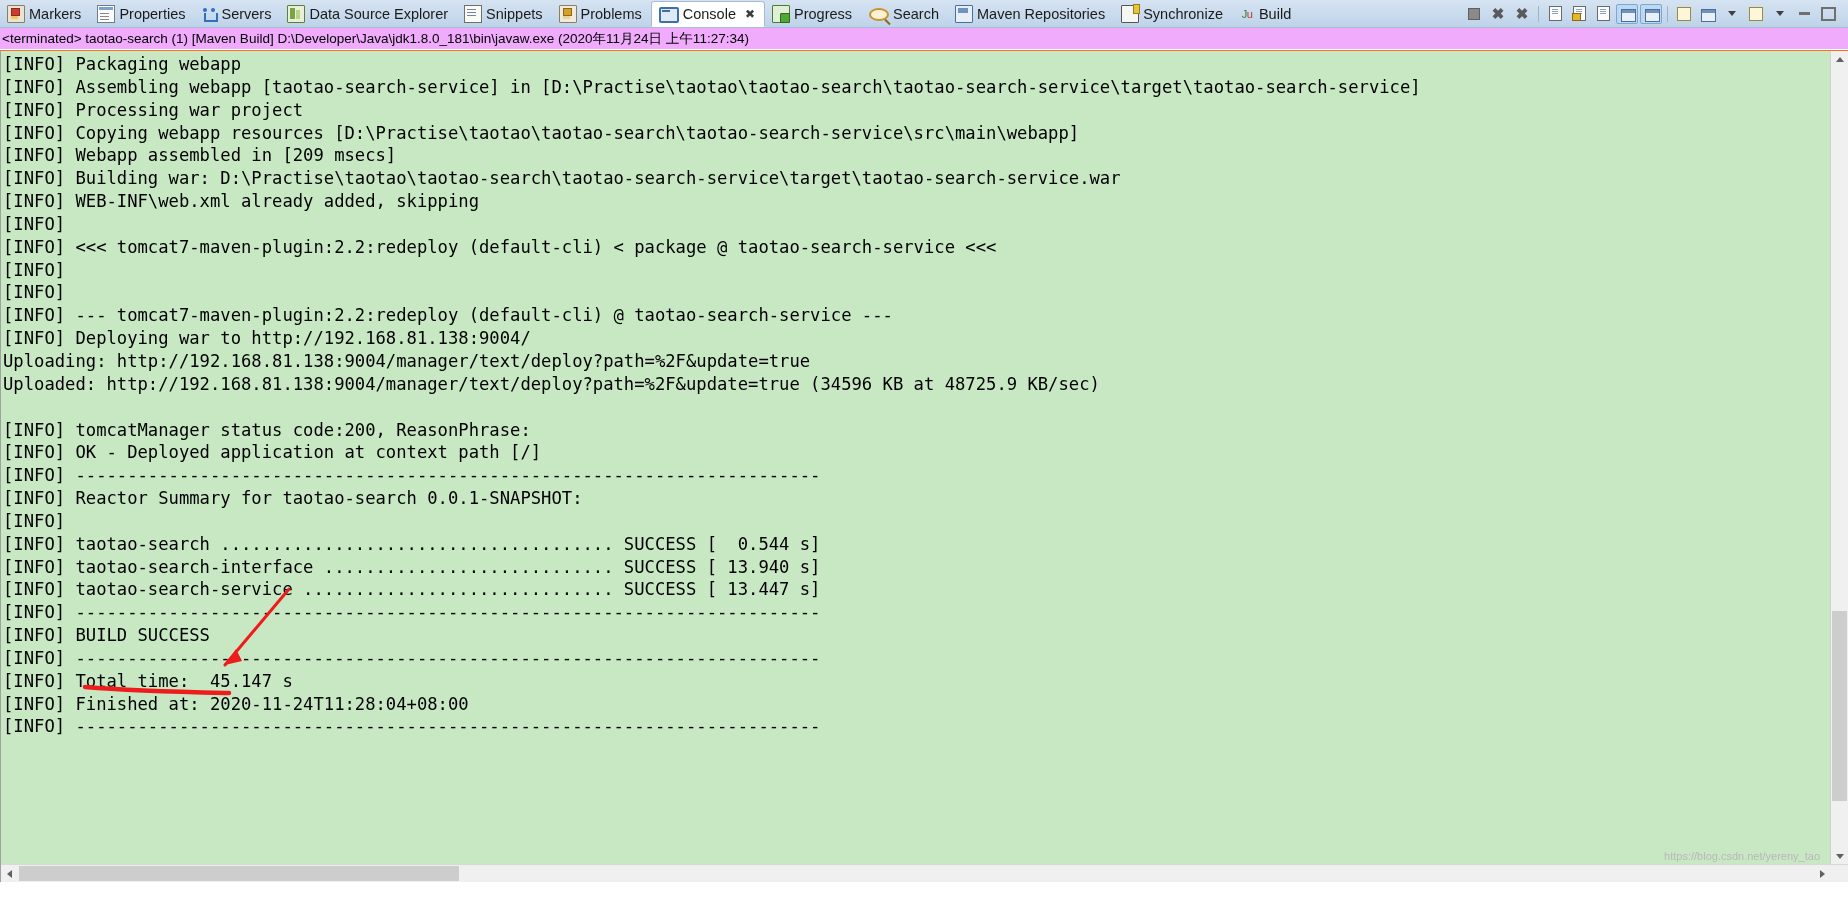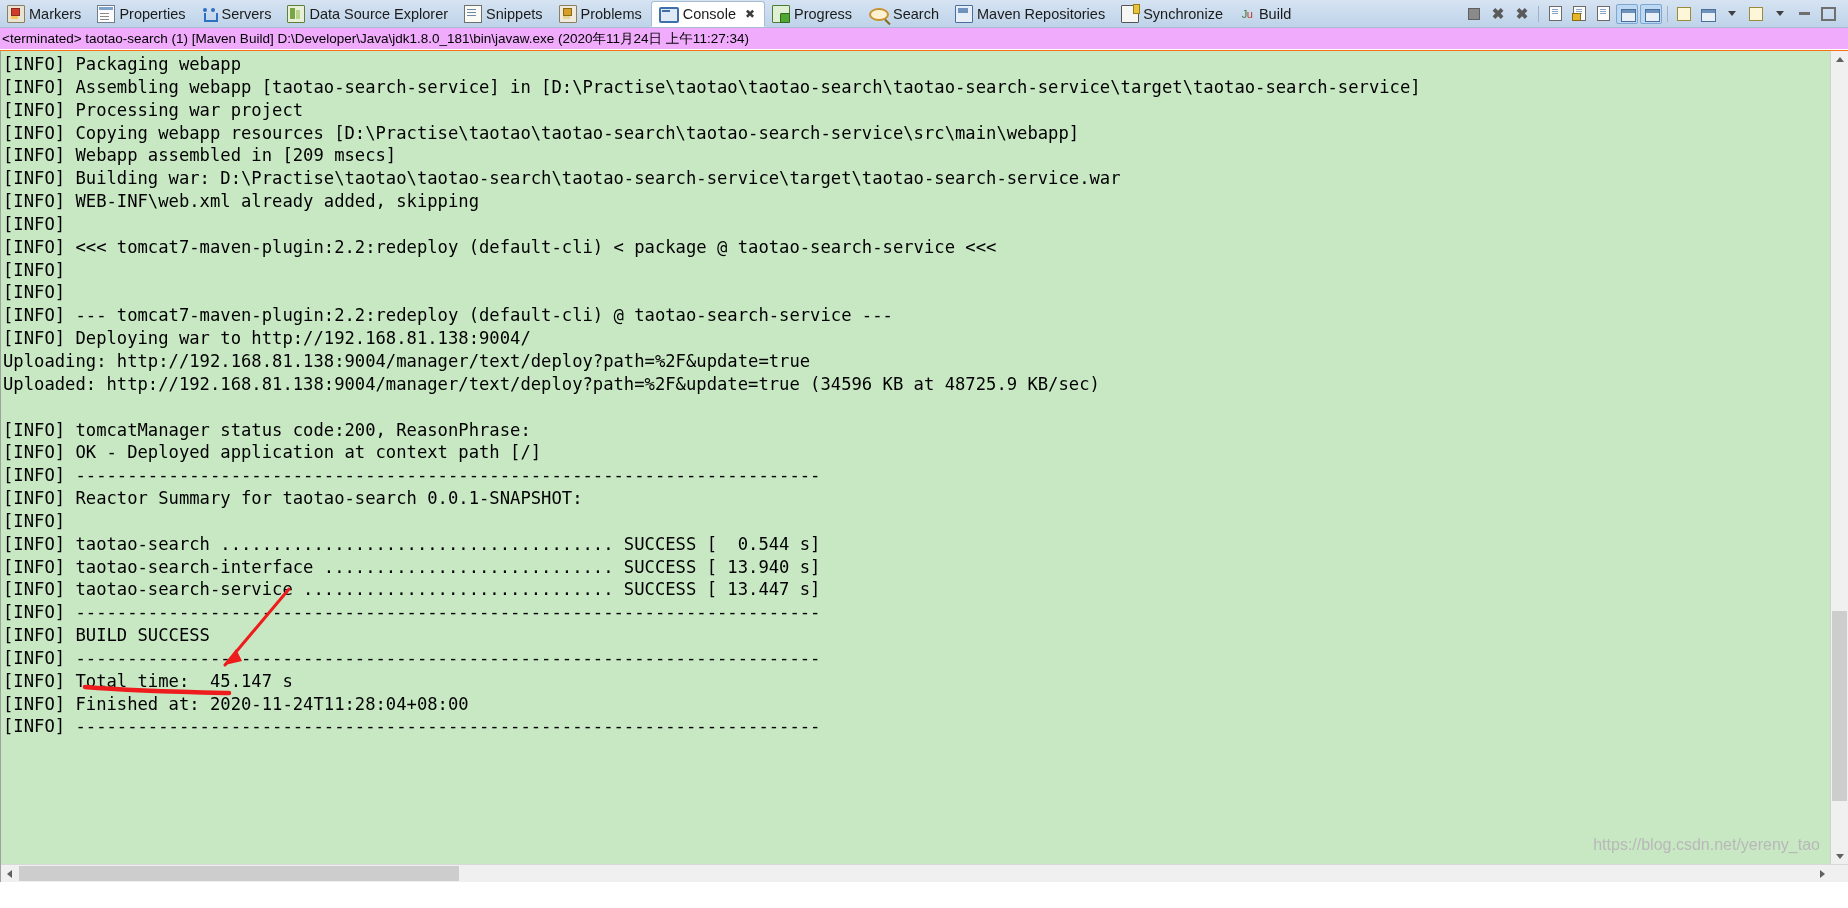--- a/index.html
+++ b/index.html
@@ -282,22 +282,22 @@
   }
 
   
   .annot {
     position: absolute;
     pointer-events: none;
   }
   .watermark {
     position:absolute;
     right: 28px;
-    bottom: 28px;
-    font-size: 16px;
+    bottom: 20px;
+    font-size: 11px;
     color: #b8b8b8;
     font-family: "Liberation Sans", sans-serif;
     white-space: nowrap;
   }
 </style>
 </head>
 <body>
 
 <div class="tabbar">
 

